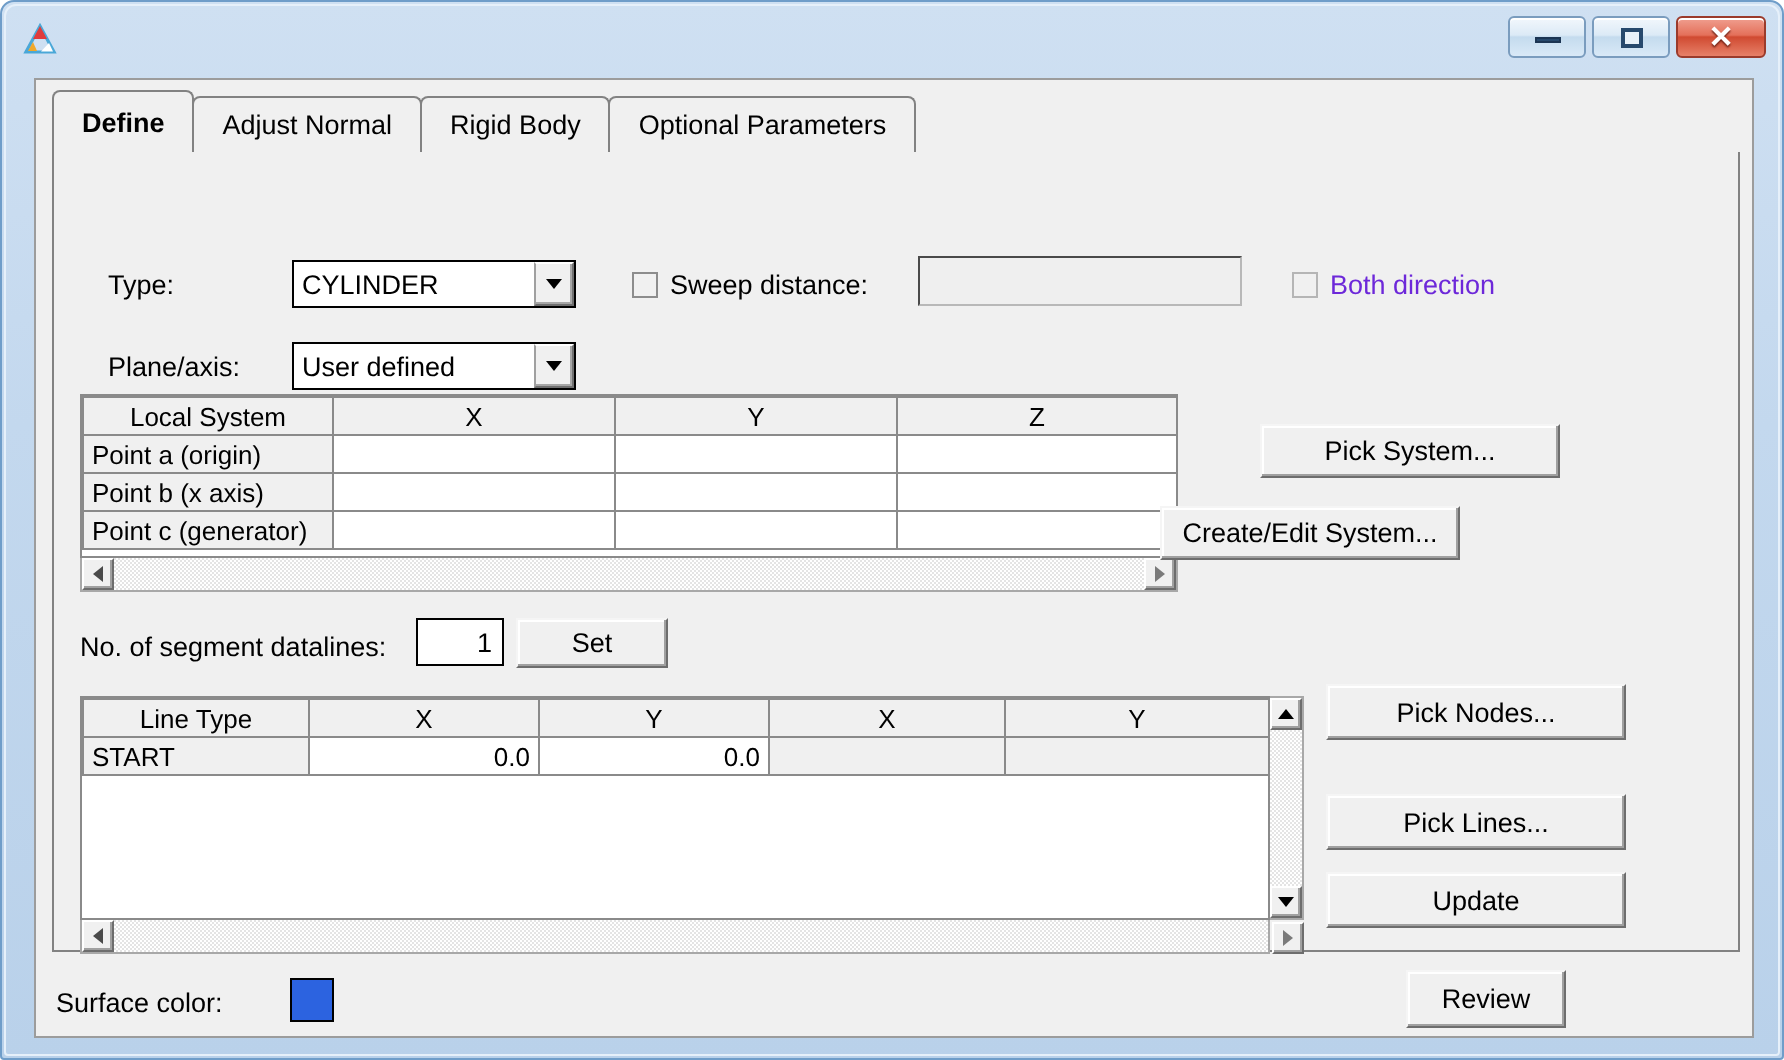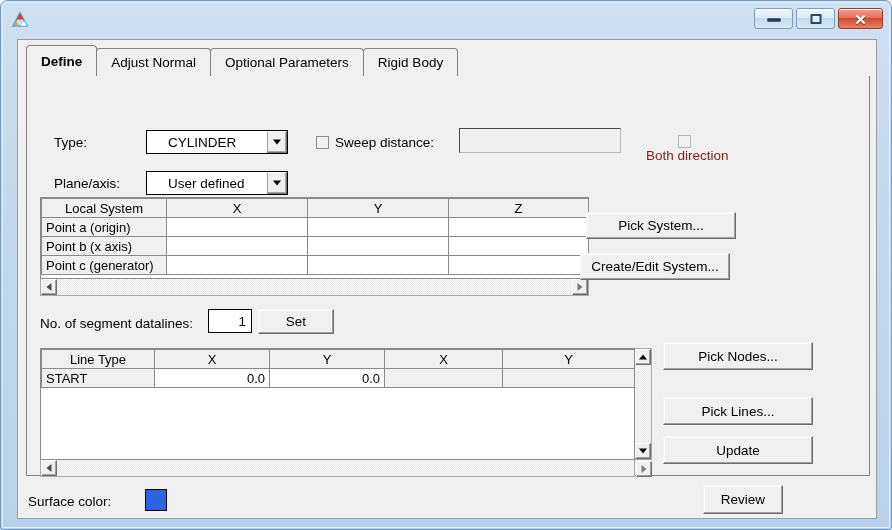--- a/index.html
+++ b/index.html
@@ -155,21 +155,21 @@
 
   .combo {
     position: absolute;
     background: #ffffff;
     border: 1px solid #000000;
     display: flex;
     align-items: center;
   }
   .combo .cval {
     flex: 1;
-    padding-left: 21px;
+    padding-left: 4px;
     font-size: 13.5px;
     color: #000;
     white-space: nowrap;
   }
   .combo .carrow {
     width: 20px; height: 100%;
     background: #f0f0f0;
     border-left: 1px solid #a0a0a0;
     border-top: 1px solid #ffffff;
     border-right: 1px solid #707070;
@@ -212,21 +212,21 @@
     font-size: 13.5px;
   }
   .chkbox {
     width: 13px; height: 13px;
     border: 1px solid #8c8c8c;
     background: #f0f0f0;
     margin-right: 6px;
     flex: none;
   }
   .chk.disabled .chkbox { border-color: #b5b5b5; }
-  .chk.disabled { color: #7f1d1d; flex-direction: column; }
+  .chk.disabled { color: #6d28d9; }
 
   .btn {
     position: absolute;
     background: #f0f0f0;
     border: 1px solid #f5f5f5;
     border-right-color: #6d6d6d;
     border-bottom-color: #6d6d6d;
     box-shadow: inset -1px -1px 0 #a0a0a0, inset 1px 1px 0 #ffffff;
     font-size: 13.5px;
     color: #000;
@@ -351,24 +351,24 @@
   <div class="client">
 
     <div class="tabstrip">
       <div class="tab active">
         <span>Define</span>
       </div>
       <div class="tab">
         <span>Adjust Normal</span>
       </div>
       <div class="tab">
+        <span>Rigid Body</span>
+      </div>
+      <div class="tab">
         <span>Optional Parameters</span>
-      </div>
-      <div class="tab">
-        <span>Rigid Body</span>
       </div>
     </div>
 
     <div class="panel"></div>
 
     <div class="tabs-underline-mask" style="left:9px;width:64px;"></div>
 
     <div class="lbl" style="left:36px; top:95px;">Type:</div>
     <div class="combo" style="left:128px; top:90px; width:142px; height:24px;">
       <span class="cval">CYLINDER</span>
@@ -432,21 +432,21 @@
           </tr>
         </tbody>
       </table>
     </div>
 
     <div class="hscroll" style="left:22px; top:239px; width:549px;">
       <span class="sbbtn sb-left"></span>
       <span class="sbbtn sb-right"></span>
     </div>
 
-    <div class="btn" style="left:568px; top:172px; width:150px; height:27px;">
+    <div class="btn" style="left:612px; top:172px; width:150px; height:27px;">
       <span>Pick System...</span>
     </div>
     <div class="btn" style="left:562px; top:213px; width:150px; height:27px;">
       <span>Create/Edit System...</span>
     </div>
 
     <div class="lbl" style="left:22px; top:276px;">No. of segment datalines:</div>
     <div class="textbox" style="left:190px; top:269px; width:44px; height:24px;">
       <span class="tval">1</span>
     </div>

